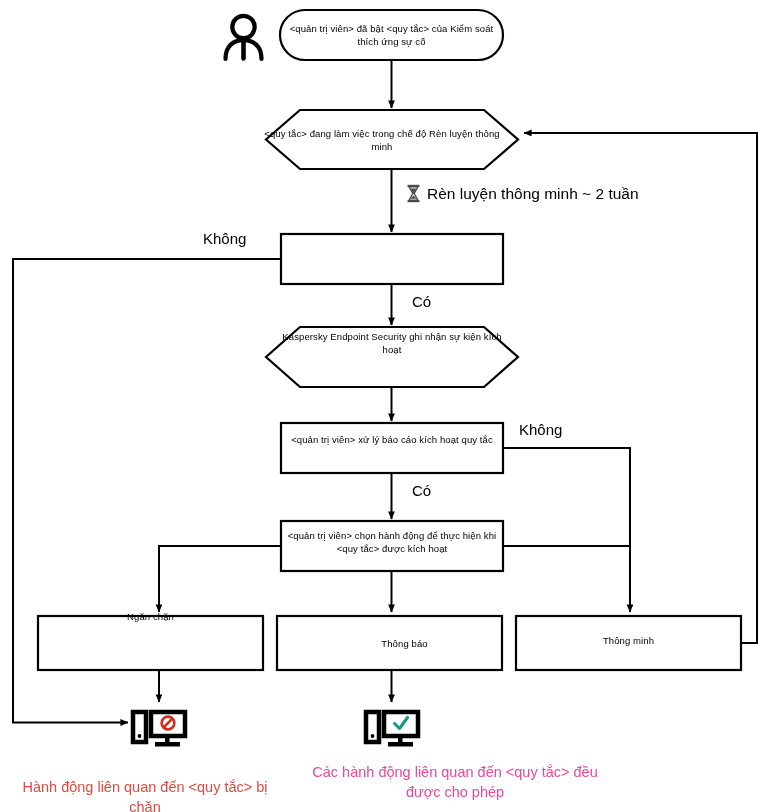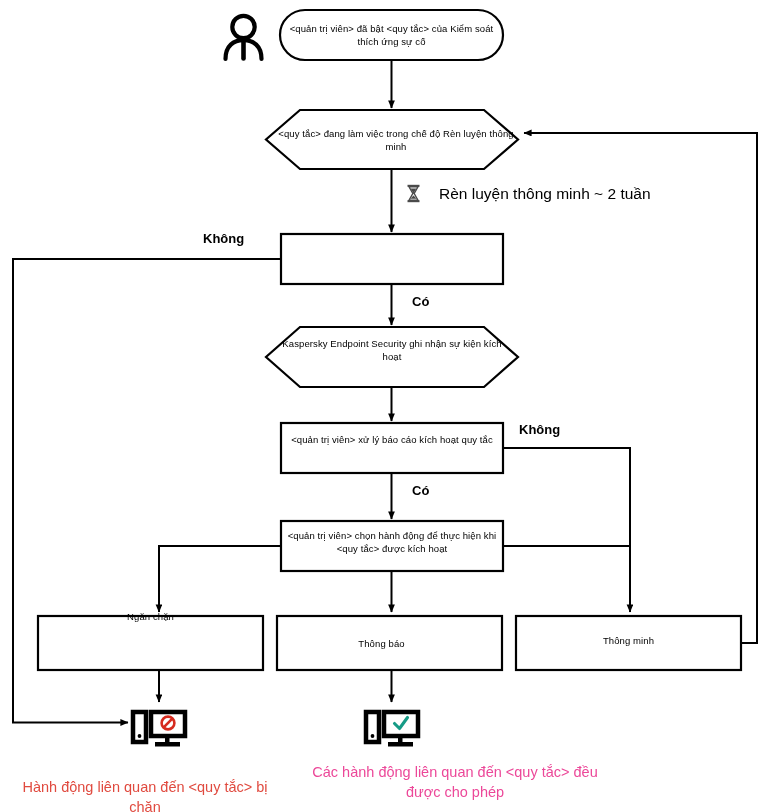--- a/index.html
+++ b/index.html
@@ -33,35 +33,34 @@
     justify-content: center;
     text-align: center;
     font-size: 9.5px;
     line-height: 13px;
     color: #000;
     pointer-events: none;
     letter-spacing: 0.1px;
   }
   .edge-label {
     position: absolute;
-    font-size: 13px;
+    font-size: 15px;
     line-height: 18px;
     color: #000;
     white-space: nowrap;
-    font-weight: bold;
   }
   .timer-label {
     position: absolute;
     font-size: 15.5px;
     line-height: 18px;
     color: #000;
     white-space: nowrap;
     display: flex;
     align-items: center;
-    gap: 18px;
+    gap: 6px;
   }
   .result-label {
     position: absolute;
     text-align: center;
     font-size: 14.5px;
     line-height: 20px;
   }
   .result-blocked { color: #e04a3f; margin-top: 15px; }
   .result-allowed { color: #ec4899; }
 </style>
@@ -140,32 +139,32 @@
       <circle cx="372.5" cy="736" r="1.9" fill="#000"></circle>
       <rect x="384" y="712" width="34" height="24" fill="none" stroke="#000" stroke-width="4.5"></rect>
       <rect x="398" y="736" width="4.5" height="7" fill="#000"></rect>
       <rect x="388" y="742" width="25" height="4.5" fill="#000"></rect>
       <polyline points="394.5,723.5 399.5,728.5 407.5,717.5" fill="none" stroke="#169b86" stroke-width="3.1" stroke-linecap="round" stroke-linejoin="round"></polyline>
     </g>
   </svg>
 
   <div class="node-text" style="left:287px; top:10px; width:209px; height:50px;">&lt;quản trị viên&gt; đã bật &lt;quy tắc&gt; của Kiểm soát thích ứng sự cố</div>
 
-  <div class="node-text" style="left:278px; top:110px; width:236px; height:59px;">&lt;quy tắc&gt; đang làm việc trong chế độ Rèn luyện thông minh</div>
+  <div class="node-text" style="left:264px; top:110px; width:236px; height:59px;">&lt;quy tắc&gt; đang làm việc trong chế độ Rèn luyện thông minh</div>
 
 
-  <div class="node-text" style="left:272px; top:327px; width:240px; height:45px;">Kaspersky Endpoint Security ghi nhận sự kiện kích hoạt</div>
+  <div class="node-text" style="left:272px; top:320px; width:240px; height:45px;">Kaspersky Endpoint Security ghi nhận sự kiện kích hoạt</div>
 
   <div class="node-text" style="left:287px; top:423px; width:210px; height:32px;">&lt;quản trị viên&gt; xử lý báo cáo kích hoạt quy tắc</div>
 
   <div class="node-text" style="left:287px; top:521px; width:210px; height:42px;">&lt;quản trị viên&gt; chọn hành động để thực hiện khi &lt;quy tắc&gt; được kích hoạt</div>
 
   <div class="node-text" style="left:44px; top:588px; width:213px; height:56px;">Ngăn chặn</div>
 
-  <div class="node-text" style="left:275px; top:616px; width:213px; height:54px;text-align:center;">Thông báo</div>
+  <div class="node-text" style="left:298px; top:616px; width:213px; height:54px;text-align:center;">Thông báo</div>
 
   <div class="node-text" style="left:522px; top:616px; width:213px; height:48px;">Thông minh</div>
 
   <div class="edge-label" style="left:203px; top:230px;">Không</div>
 
   <div class="edge-label" style="left:412px; top:293px;">Có</div>
 
   <div class="edge-label" style="left:519px; top:421px;">Không</div>
 
   <div class="edge-label" style="left:412px; top:482px;">Có</div>

